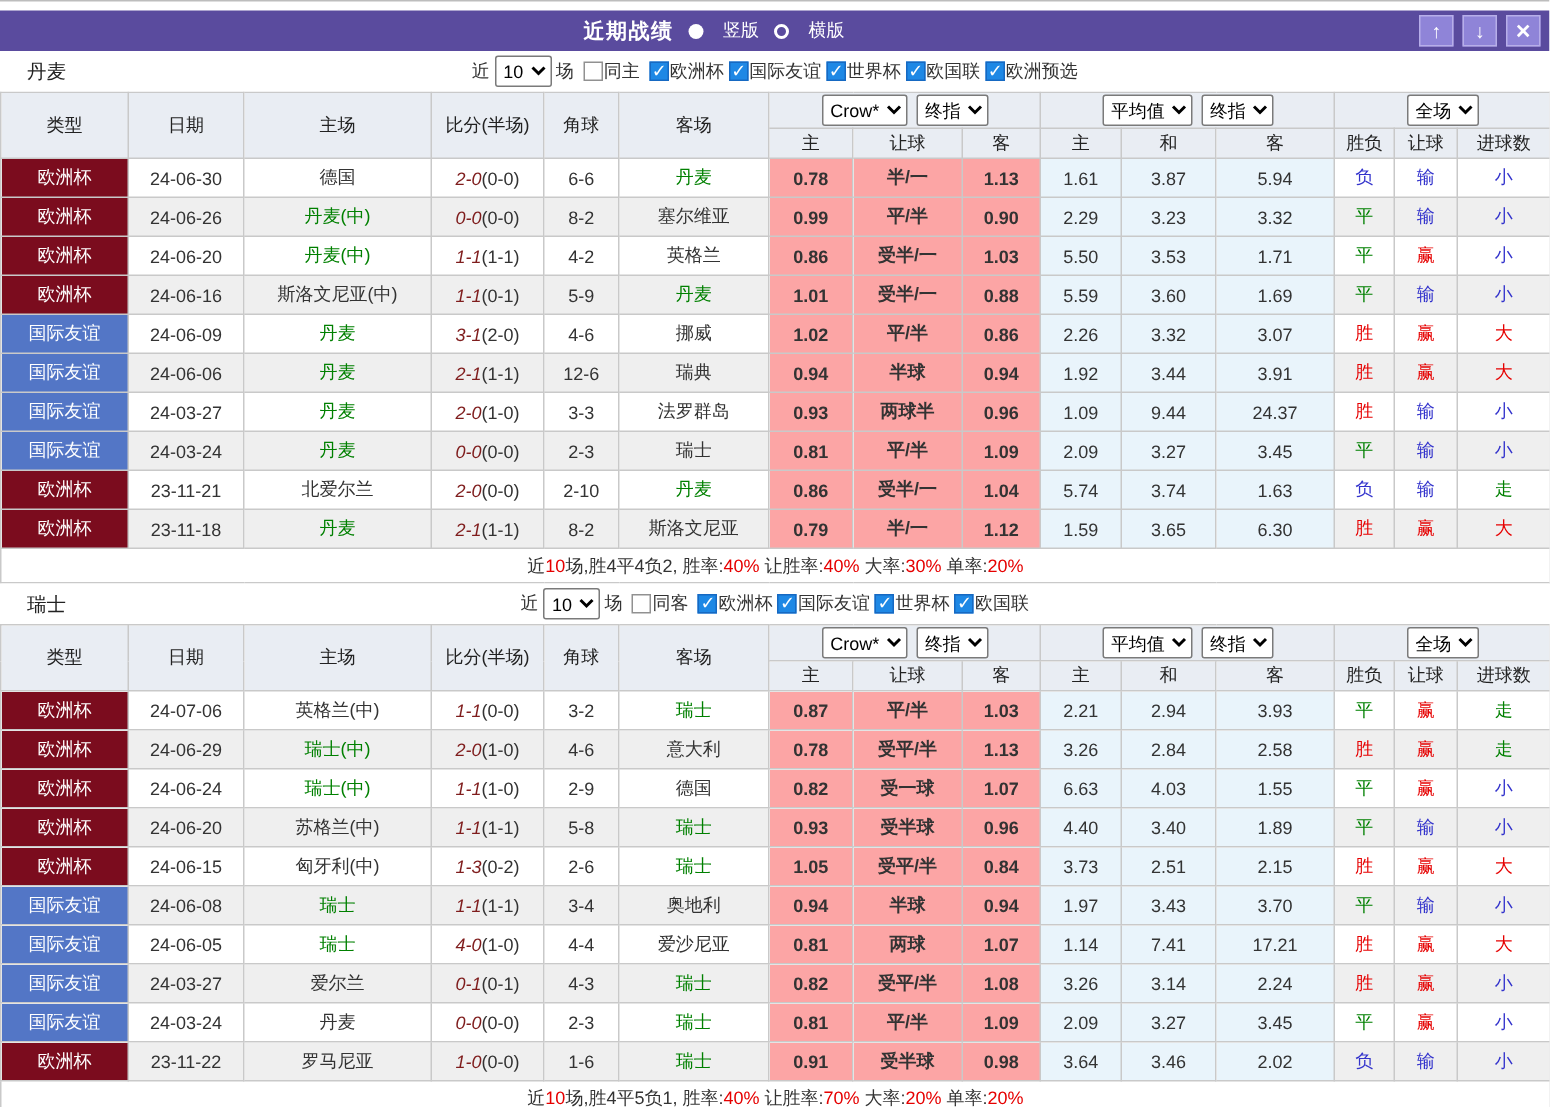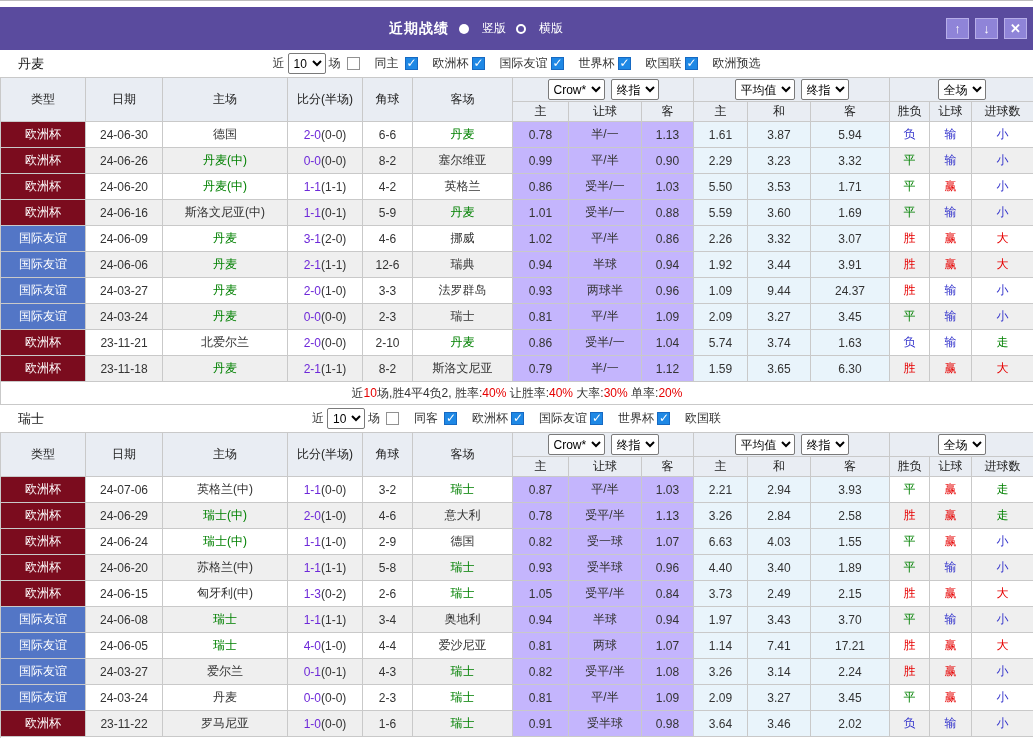--- a/index.html
+++ b/index.html
@@ -7,21 +7,21 @@
   body {
     width:1033px;
     font-family:"Liberation Sans","DejaVu Sans",sans-serif;
     color:#333;
   }
   .topline { height:1px; background:#bdbdbd; margin-bottom:6px; }
 
   
   .titlebar {
     background:#5a4b9e;
-    height:43px;
+    height:27px;
     display:flex;
     align-items:center;
     padding:0 6px;
     color:#fff;
   }
   .titlebar-center {
     flex:1;
     display:flex;
     justify-content:center;
     align-items:center;
@@ -46,21 +46,21 @@
   .filterbar {
     position:relative;
     height:27px;
     display:flex;
     align-items:center;
     font-size:12px;
     background:#fff;
   }
   .team-name { position:absolute; left:18px; font-size:13px; color:#222; }
   .filter-controls { margin:0 auto; display:flex; align-items:center; gap:3px; }
-  .cb-label { display:inline-flex; align-items:center; gap:15px; cursor:pointer; margin-left:3px; }
+  .cb-label { display:inline-flex; align-items:center; gap:1px; cursor:pointer; margin-left:3px; }
   .cb {
     width:13px; height:13px;
     border:1px solid #919191;
     background:#fff;
     display:inline-block;
     position:relative;
   }
   .cb.checked { background:#1e88e5; border-color:#1669c2; }
   .cb.checked::after {
     content:"\2713";
@@ -89,26 +89,26 @@
     text-align:center;
     padding:0 1px;
     overflow:hidden;
     white-space:nowrap;
   }
   thead th { background:#e9edf3; font-weight:normal; color:#222; }
   tr.hrow1 th { height:24px; }
   tr.hrow2 th { height:20px; }
   tbody td { height:26px; background:#fff; }
   tr.even td.plain { background:#efefef; }
-  td.cream { background:#c4b5fd; }
+  td.cream { background:#fca5a5;font-weight:bold; }
   td.lblue { background:#e9f4fb; }
   td.t-euro { background:#7b0c1e; color:#fff; }
   td.t-friendly { background:#5376c6; color:#fff; }
   .green { color:#008000; }
-  .score { color:#6d28d9; }
+  .score { color:#7f1d1d;font-style:italic; }
   .half { color:#333; }
   .res-red { color:#e60000; }
   .res-green { color:#008000; }
   .res-blue { color:#3333cc; }
   td.summary { height:23px; background:#fff; font-size:12px; color:#333; }
   .sum-red { color:#e60000; }
   .hsel { display:inline-flex; gap:6px; justify-content:flex-start; }
 </style>
 </head>
 <body>
@@ -550,21 +550,21 @@
           <td class="t-euro">欧洲杯</td>
           <td class="plain">24-06-15</td>
           <td class="plain">匈牙利(中)</td>
           <td class="plain"><span class="score">1-3</span><span class="half">(0-2)</span></td>
           <td class="plain">2-6</td>
           <td class="plain green">瑞士</td>
           <td class="cream">1.05</td>
           <td class="cream">受平/半</td>
           <td class="cream">0.84</td>
           <td class="lblue">3.73</td>
-          <td class="lblue">2.49</td>
+          <td class="lblue">2.51</td>
           <td class="lblue">2.15</td>
           <td class="plain res-red">胜</td>
           <td class="plain res-red">赢</td>
           <td class="plain res-red">大</td>
         </tr>
         <tr class="even">
           <td class="t-friendly">国际友谊</td>
           <td class="plain">24-06-08</td>
           <td class="plain green">瑞士</td>
           <td class="plain"><span class="score">1-1</span><span class="half">(1-1)</span></td>

